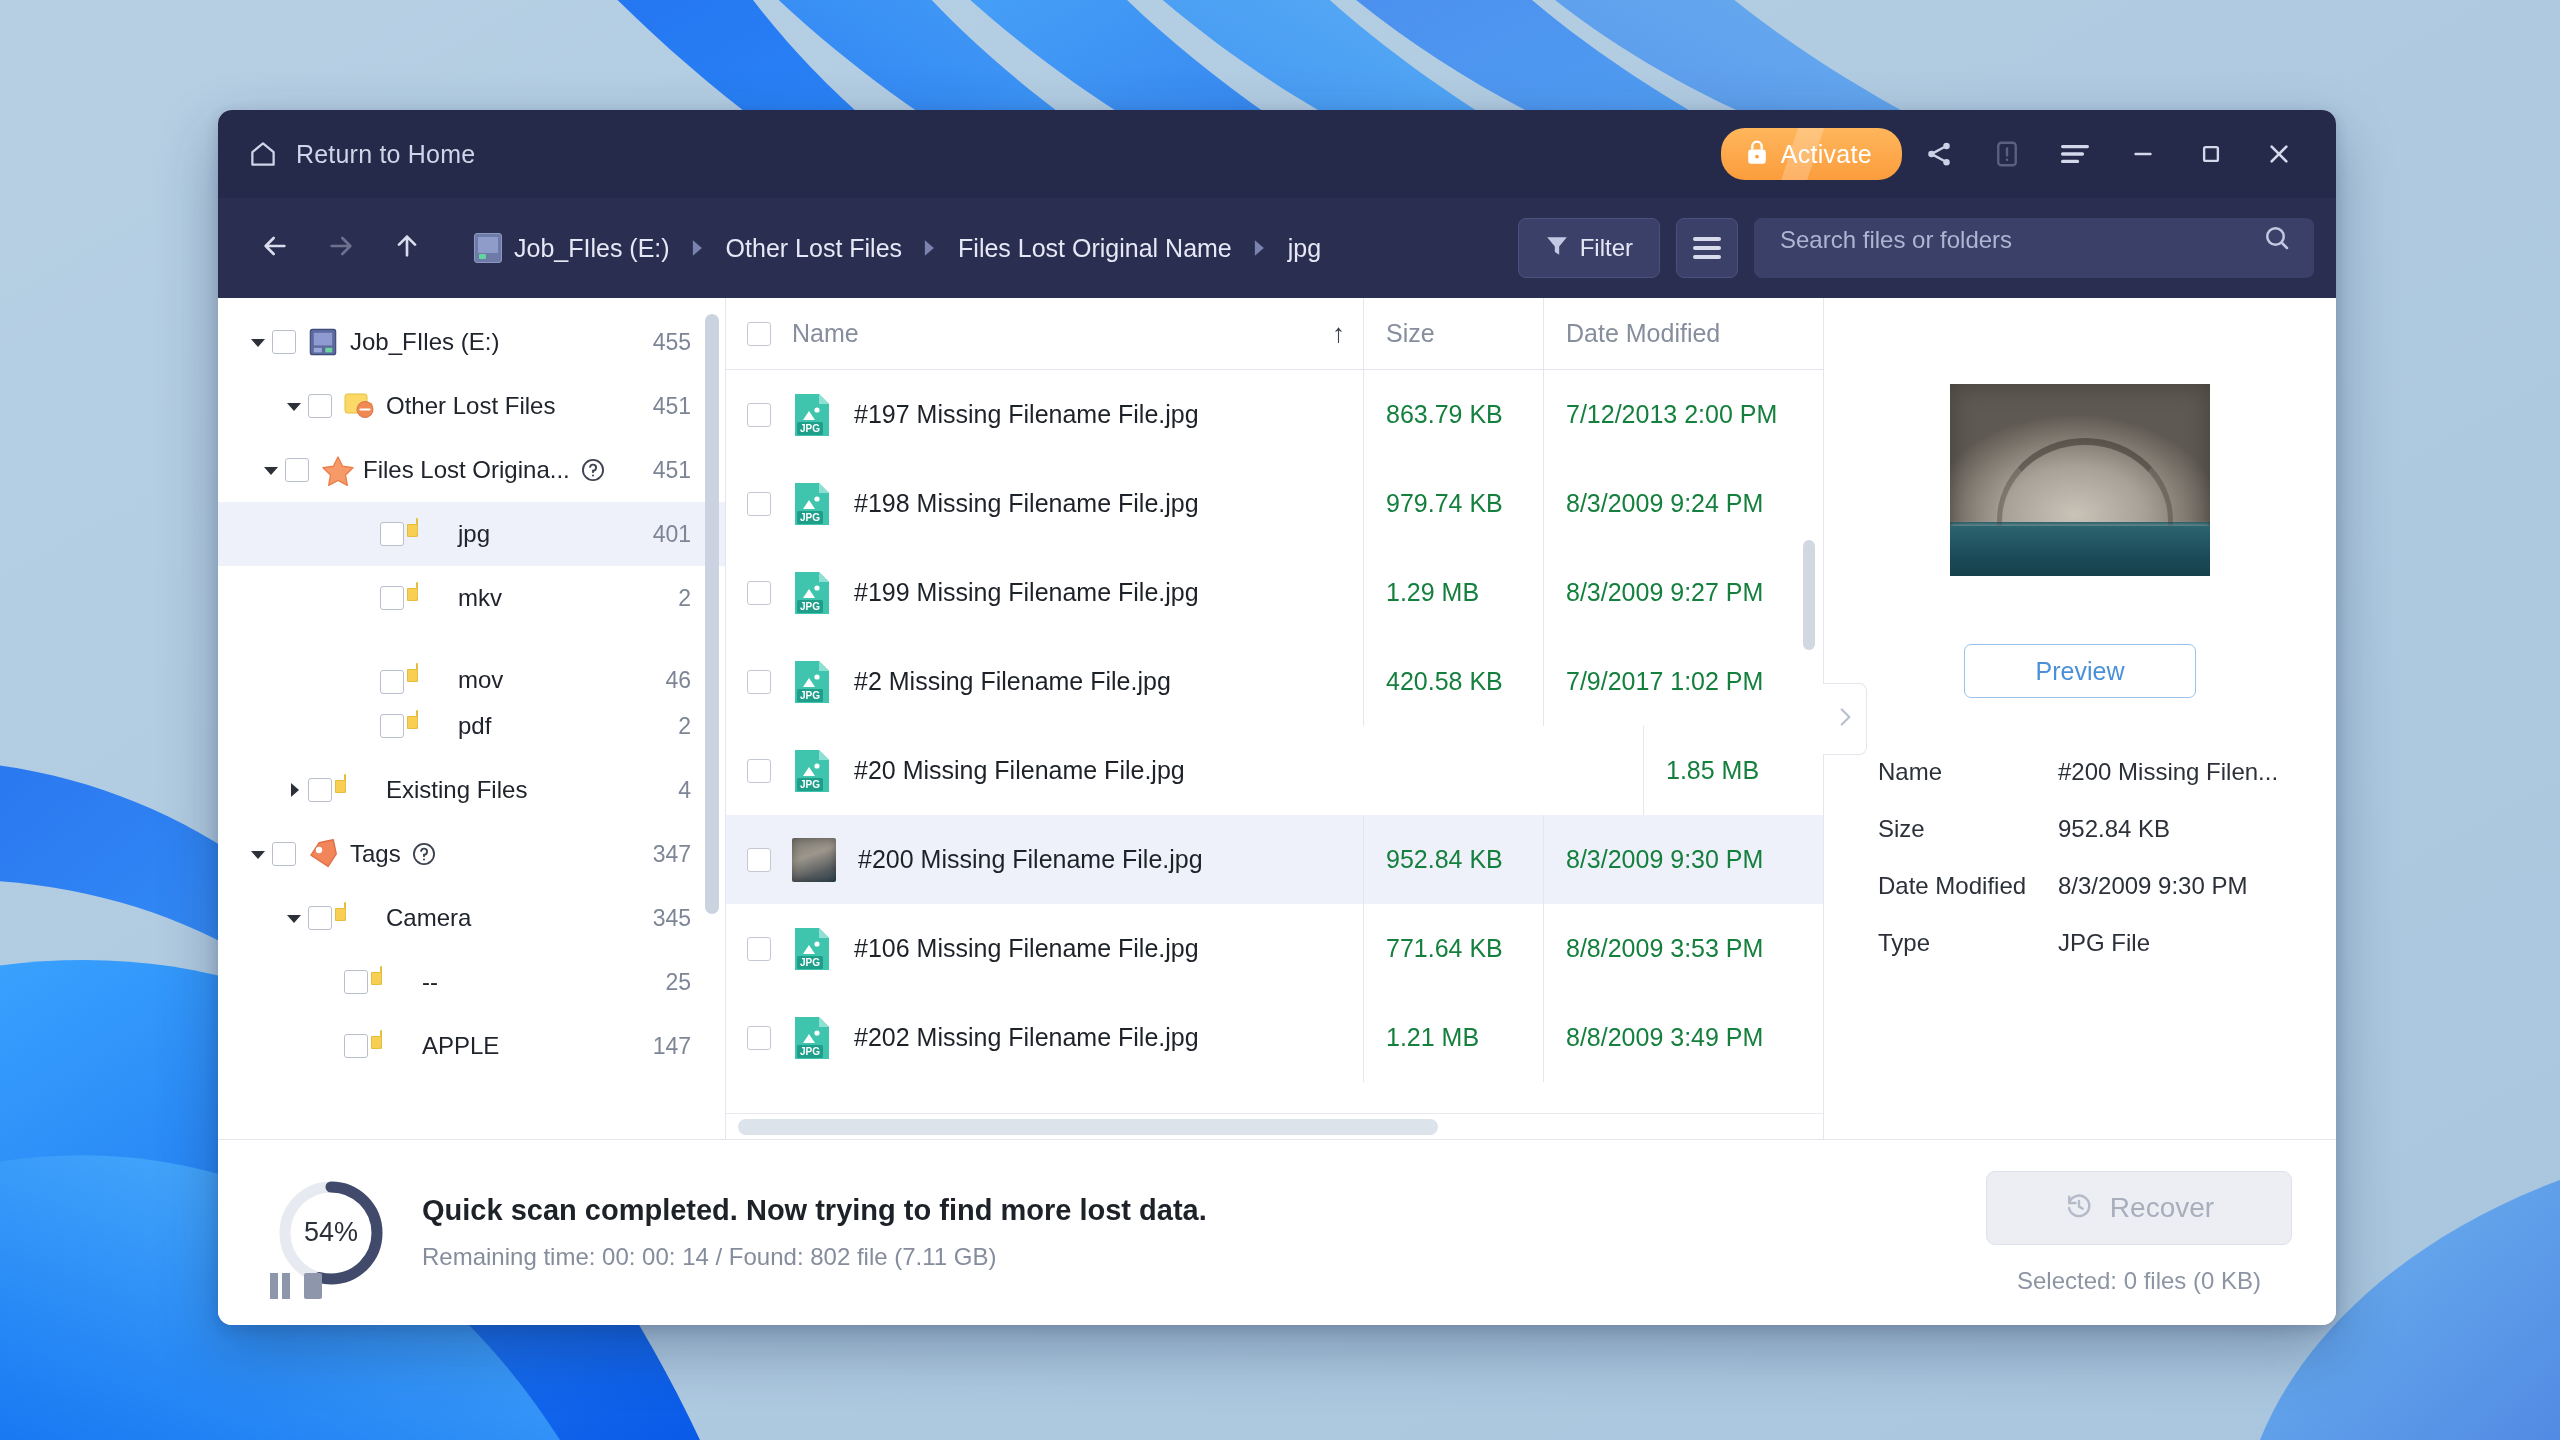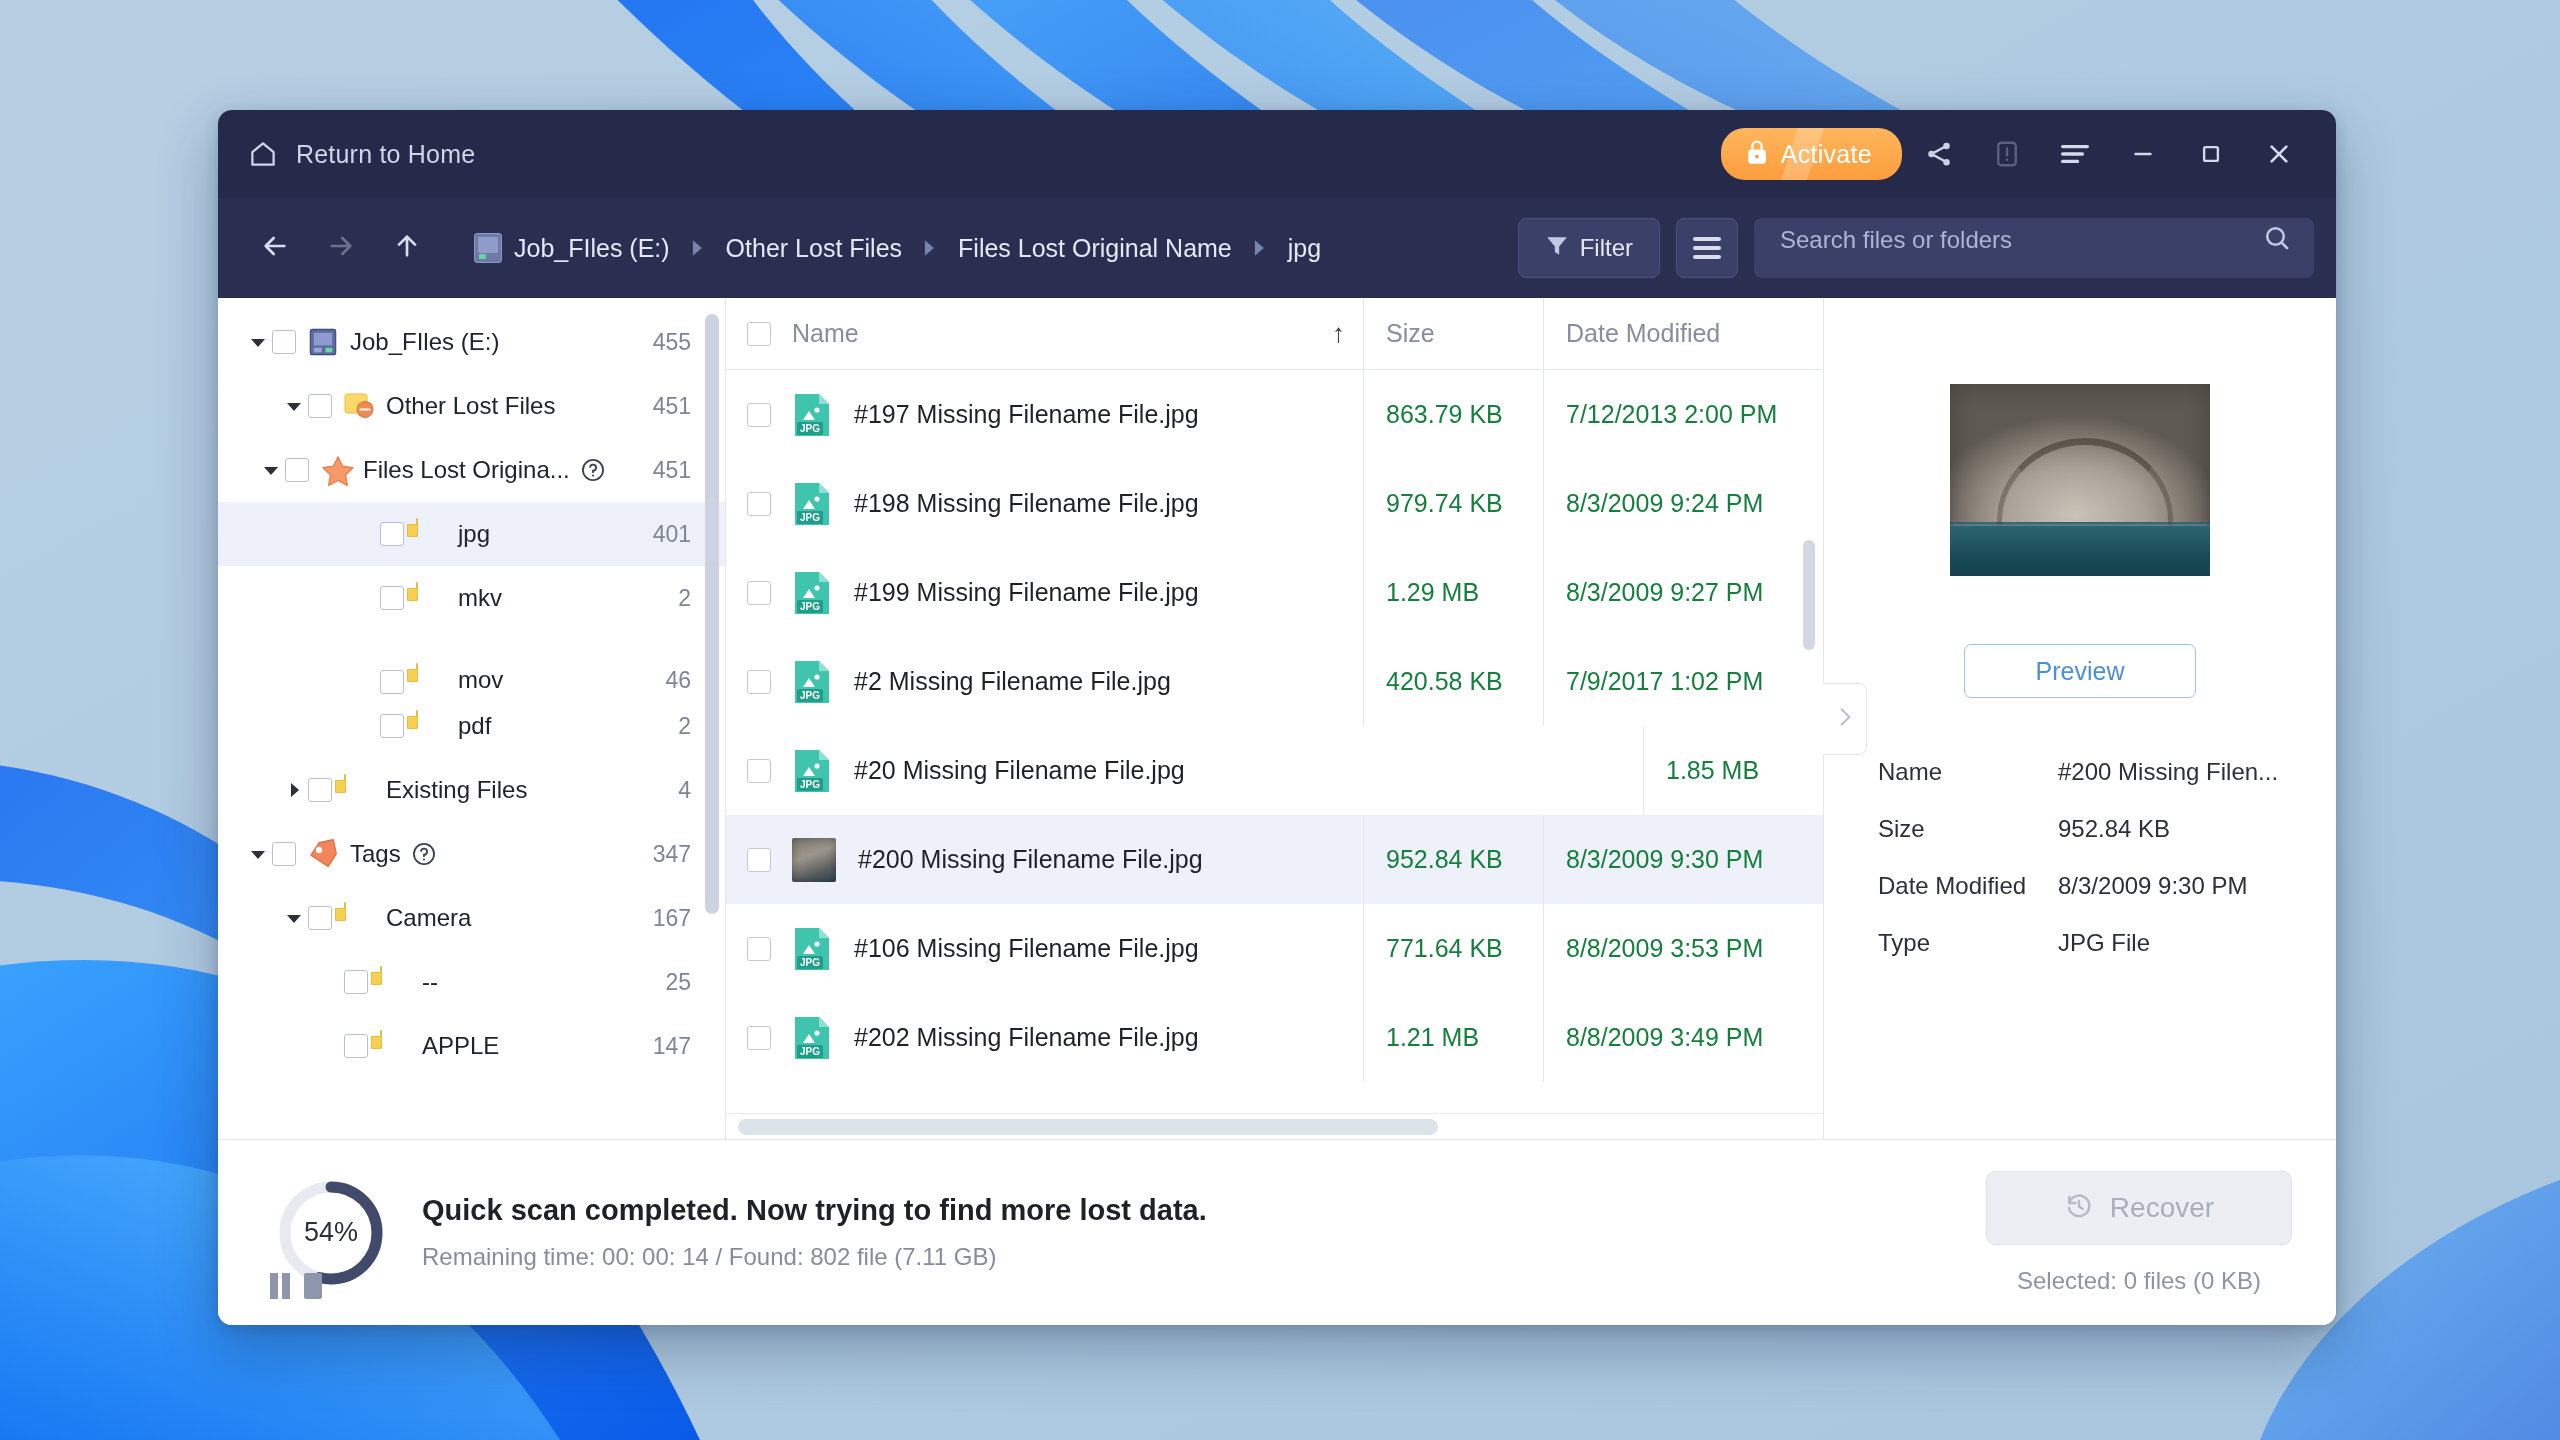--- a/index.html
+++ b/index.html
@@ -525,21 +525,21 @@
           </div>
           <div class="tree-row" style="padding-left: 62px;">
             <span class="tw">
               <svg width="18" height="14" viewBox="0 0 18 14">
                 <path d="M2 4 L16 4 L9 12 Z" fill="#2b3039"></path>
               </svg>
             </span>
             <span class="cbx"></span>
             <span class="ico"><span class="folder-ico"></span></span>
             <span class="tree-label">Camera</span>
-            <span class="tree-count">167</span>
+            <span class="tree-count">345</span>
           </div>
           <div class="tree-row" style="padding-left: 98px;">
             <span class="tw"></span>
             <span class="cbx"></span>
             <span class="ico"><span class="folder-ico"></span></span>
             <span class="tree-label">--</span>
             <span class="tree-count">25</span>
           </div>
           <div class="tree-row" style="padding-left: 98px;">
             <span class="tw"></span>

